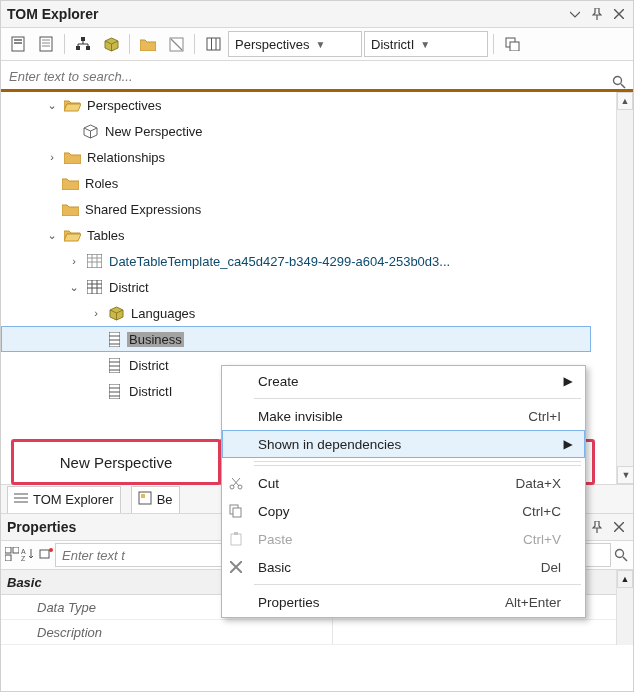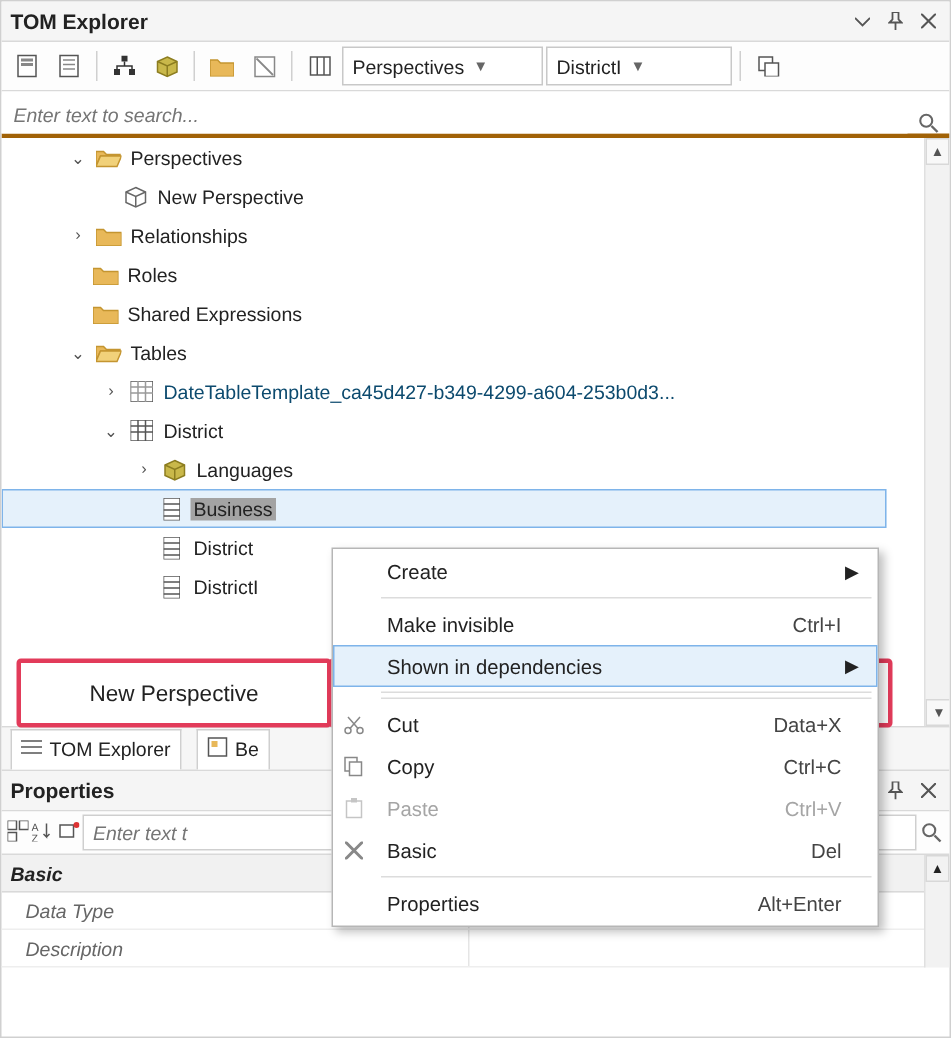--- a/index.html
+++ b/index.html
@@ -46,21 +46,21 @@
 .msep{height:1px;background:#dcdcdc;margin:3px 4px 3px 32px;}
 .tabs{display:flex;align-items:center;height:28px;background:#f6f6f6;border-bottom:1px solid #d9d9d9;padding:0 6px;gap:10px;}
 .tab{display:flex;align-items:center;gap:5px;height:26px;padding:0 6px;border:1px solid #cfcfcf;border-bottom:none;background:#fff;font-size:13px;cursor:pointer;}
 .prop-panel{}
 .prop-header{display:flex;align-items:center;height:26px;background:#f5f5f5;border-bottom:1px solid #d9d9d9;padding:0 6px;gap:6px;}
 .prop-header .panel-title{flex:1;font-weight:600;font-size:14px;}
 .prop-toolbar{display:flex;align-items:center;height:28px;background:#fdfdfd;border-bottom:1px solid #d9d9d9;padding:0 4px;gap:2px;}
 .prop-toolbar input{flex:1;border:1px solid #cfcfcf;height:22px;padding:0 6px;font-size:13px;font-style:italic;color:#888;}
 .group-header{height:24px;background:#f1f1f1;font-weight:700;font-style:italic;display:flex;align-items:center;border-bottom:1px solid #d9d9d9;padding-left:6px;}
 .prop-row{display:flex;height:24px;align-items:center;border-bottom:1px solid #eee;}
-.prop-row .pname{width:48%;padding-left:16px;color:#666;font-style:italic;}
+.prop-row .pname{width:48%;padding-left:16px;color:#666;font-style:italic;margin-left:20px;}
 .prop-row .pval{flex:1;border-left:1px solid #e5e5e5;height:100%;}
 </style>
 </head>
 <body>
 
 <div class="panel-header">
   <span class="panel-title">TOM Explorer</span>
   <span class="hdr-icon">
       <svg width="10" height="10">
         <path d="M0 3 L5 8 L10 3" fill="none" stroke="#555" stroke-width="1.2"></path>

